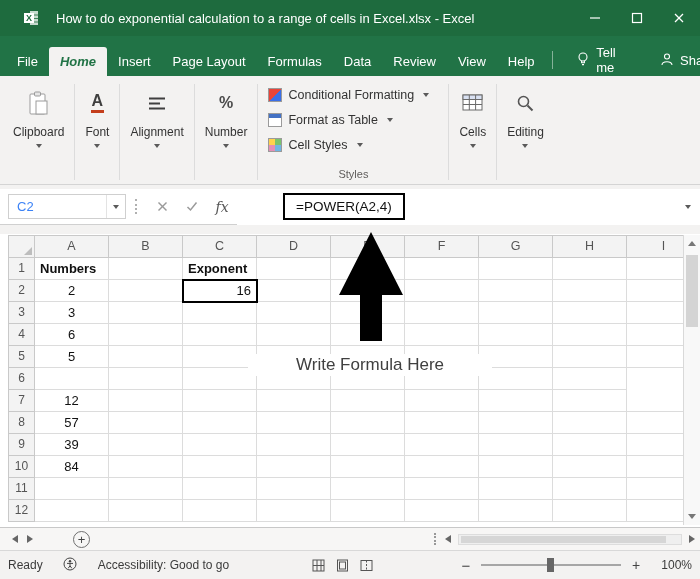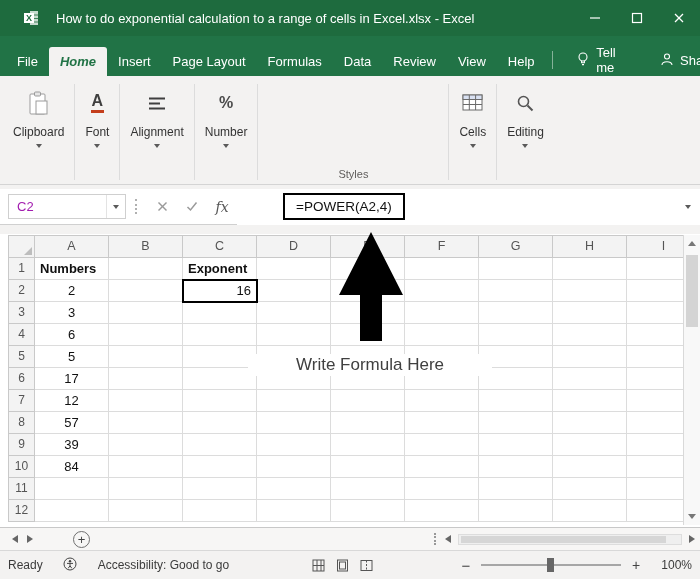--- a/index.html
+++ b/index.html
@@ -42,21 +42,21 @@
       linear-gradient(90deg,#ffd34d 50%,#7bc46c 50%) top/100% 50% no-repeat,
       linear-gradient(90deg,#e48fb6 50%,#6fb7e4 50%) bottom/100% 50% no-repeat; }
   .gcap { margin-top:auto; font-size:11px; color:#605e5c; text-align:center; padding-bottom:2px; }
   .font-letter { font-size:16px; font-weight:700; color:#3f3f3f; border-bottom:3px solid #c43e1c; line-height:1.05; padding:0 1px; }
   .number-percent { font-size:16px; font-weight:700; color:#4a4a4a; }
 
   
   .formula-section { height:49px; background:#f3f2f1; display:flex; flex-direction:column; }
   .fspacer-top { height:4px; }
   .frow { height:36px; background:#fff; border-bottom:1px solid #d0d0d0; display:flex; align-items:center; padding-left:8px; }
-  .namebox { width:118px; height:25px; border:1px solid #cfcfcf; background:#fff; display:flex; align-items:center; font-size:13px; color:#a21caf; padding-left:8px; }
+  .namebox { width:118px; height:25px; border:1px solid #cfcfcf; background:#fff; display:flex; align-items:center; font-size:13px; color:#3b82f6; padding-left:8px; }
   .nbsep { margin-left:auto; width:1px; height:100%; background:#e3e3e3; }
   .namebox .chev { margin:0 6px; }
   .dots { height:15px; border-left:2px dotted #b0b0b0; margin:0 10px 0 9px; }
   .fbtn { width:30px; text-align:center; color:#9a9a9a; font-size:14px; }
   .fbtn.fx { font-family:"DejaVu Serif",serif; font-style:italic; color:#555; font-size:14px; }
   .fbar { flex:1; height:36px; display:flex; align-items:center; position:relative; background:#fff; }
   .fannot { margin-left:46px; border:2px solid #000; background:#fff; height:27px; display:flex; align-items:center; padding:0 11px; font-size:13.5px; color:#111; }
   .fchev { position:absolute; right:9px; }
 
   
@@ -218,20 +218,37 @@
   <div class="rgroup">
     <span class="gicon">
       <span class="number-percent">%</span>
     </span>
     <span class="glabel">Number</span>
     <span class="chev"></span>
   </div>
   <div class="gsep"></div>
 
   <div class="rgroup styles">
+    <div>
+        <div class="styles-row">
+          <span class="sicon s0"></span>
+          <span>Conditional Formatting</span>
+          <span class="chev"></span>
+        </div>
+        <div class="styles-row">
+          <span class="sicon s1"></span>
+          <span>Format as Table</span>
+          <span class="chev"></span>
+        </div>
+        <div class="styles-row">
+          <span class="sicon s2"></span>
+          <span>Cell Styles</span>
+          <span class="chev"></span>
+        </div>
+      </div>
     <div class="gcap">Styles</div>
   </div>
   <div class="gsep"></div>
 
   <div class="rgroup">
     <span class="gicon">
       <svg width="21" height="18" viewBox="0 0 21 18">
         <rect x="1" y="1" width="19" height="15" fill="#fff" stroke="#6a6a6a"></rect>
         <rect x="1" y="1" width="19" height="4.5" fill="#d9e1f2" stroke="#6a6a6a"></rect>
         <line x1="1" y1="10.5" x2="20" y2="10.5" stroke="#6a6a6a"></line>
@@ -355,21 +372,20 @@
         <div class="cell"></div>
         <div class="cell"></div>
         <div class="cell"></div>
         <div class="cell"></div>
         <div class="cell"></div>
         <div class="cell"></div>
         <div class="cell"></div>
       </div>
       <div class="grow">
         <div class="rh">6</div>
-        <div class="cell" style="text-align: center;">17</div>
         <div class="cell"></div>
         <div class="cell"></div>
         <div class="cell"></div>
         <div class="cell"></div>
         <div class="cell"></div>
         <div class="cell"></div>
         <div class="cell"></div>
         <div class="cell"></div>
       </div>
       <div class="grow">

